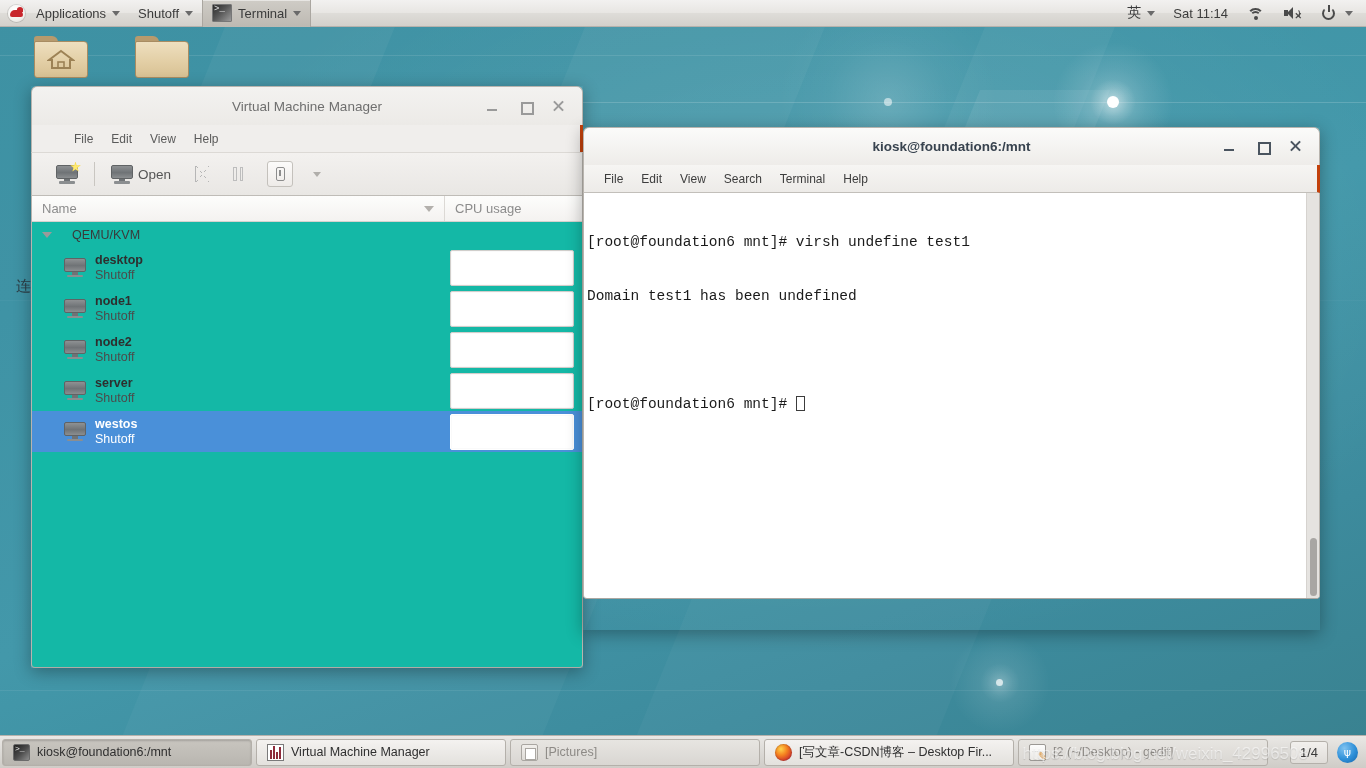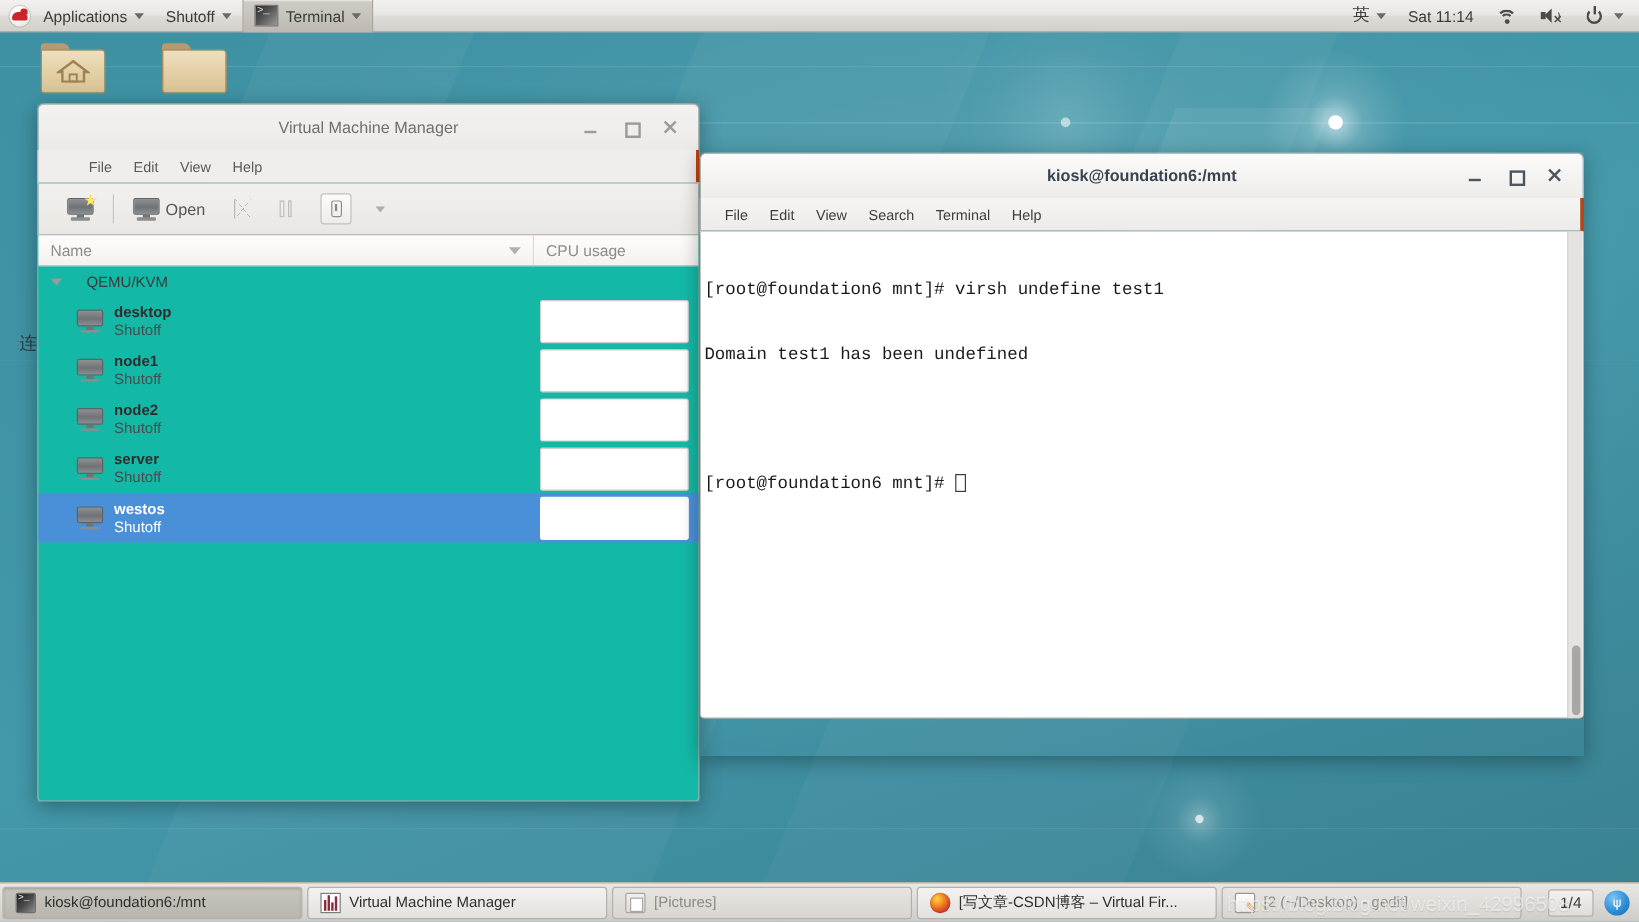--- a/index.html
+++ b/index.html
@@ -663,21 +663,21 @@
         <i style="height:12px"></i>
       </span>
     <span>Virtual Machine Manager</span>
   </div>
   <div class="task-btn dimmed" style="width:250px;">
     <span class="task-icon ti-pics"></span>
     <span>[Pictures]</span>
   </div>
   <div class="task-btn" style="width:250px;">
     <span class="task-icon ti-ff"></span>
-    <span>[写文章-CSDN博客 – Virtual Fir...</span>
+    <span>[写文章-CSDN博客 – Desktop Fir...</span>
   </div>
   <div class="task-btn dimmed" style="width:250px;">
     <span class="task-icon ti-gedit"></span>
     <span>[2 (~/Desktop) - gedit]</span>
   </div>
 
   <div id="workspace-ind">
     <span id="ws-count">1/4</span>
     <span id="tray-round">ψ</span>
   </div>

